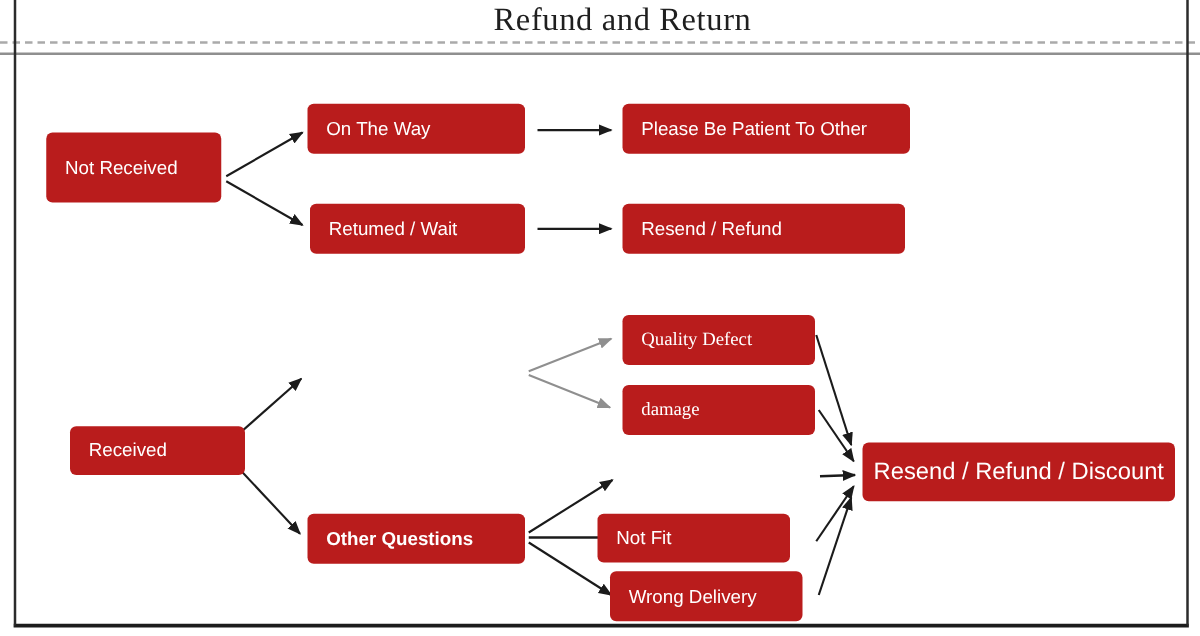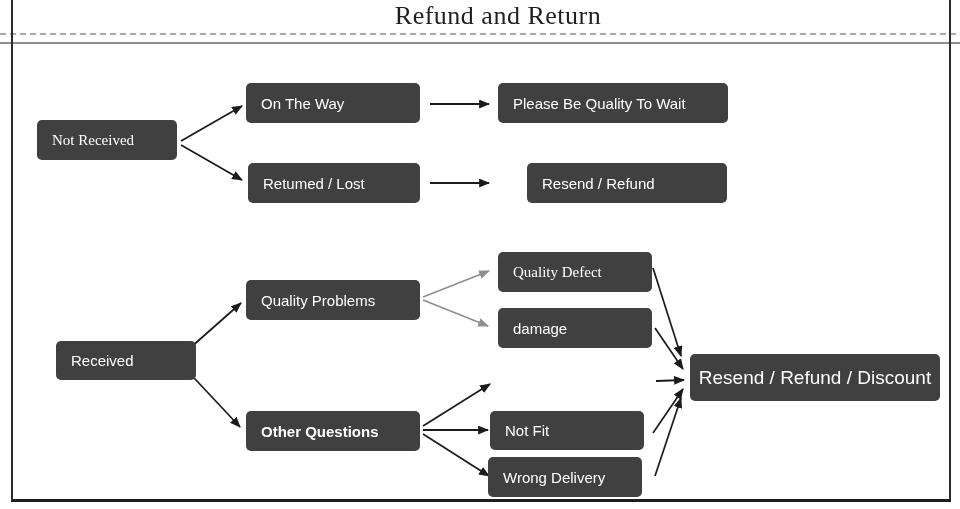--- a/index.html
+++ b/index.html
@@ -45,21 +45,21 @@
     width: 936px;
     height: 499px;
     border-left: 2px solid #2b2b2b;
     border-right: 2px solid #2b2b2b;
     border-bottom: 3px solid #1d1d1d;
     box-sizing: content-box;
     pointer-events: none;
   }
   .node {
     position: absolute;
-    background: #404040;
+    background: #b91c1c;
     border-radius: 5px;
     color: #ffffff;
     font-size: 15px;
     display: flex;
     align-items: center;
     padding-left: 15px;
     box-sizing: border-box;
     white-space: nowrap;
   }
   .node.big {
@@ -107,28 +107,27 @@
     <line x1="423" y1="426" x2="490" y2="384" stroke="#1b1b1b" stroke-width="1.7" marker-end="url(#ah-black)"></line>
     <line x1="423" y1="430" x2="488" y2="430" stroke="#1b1b1b" stroke-width="2" marker-end="url(#ah-black)"></line>
     <line x1="423" y1="434" x2="489" y2="476" stroke="#1b1b1b" stroke-width="1.7" marker-end="url(#ah-black)"></line>
     <line x1="653" y1="268" x2="681" y2="356" stroke="#1b1b1b" stroke-width="1.7" marker-end="url(#ah-black)"></line>
     <line x1="655" y1="328" x2="683" y2="369" stroke="#1b1b1b" stroke-width="1.7" marker-end="url(#ah-black)"></line>
     <line x1="656" y1="381" x2="684" y2="380" stroke="#1b1b1b" stroke-width="2" marker-end="url(#ah-black)"></line>
     <line x1="653" y1="433" x2="683" y2="389" stroke="#1b1b1b" stroke-width="1.7" marker-end="url(#ah-black)"></line>
     <line x1="655" y1="476" x2="681" y2="398" stroke="#1b1b1b" stroke-width="1.7" marker-end="url(#ah-black)"></line>
   </svg>
 
-  <div class="node" style="left:37px; top:120px; width:140px; height:40px;font-family:Liberation Serif, serif;">Not Received</div>
+  <div class="node" style="left:37px; top:106px; width:140px; height:56px;">Not Received</div>
   <div class="node" style="left:246px; top:83px; width:174px; height:40px;">On The Way</div>
-  <div class="node" style="left:498px; top:83px; width:230px; height:40px;">Please Be Quality To Wait</div>
-  <div class="node" style="left:248px; top:163px; width:172px; height:40px;">Retumed / Lost</div>
-  <div class="node" style="left:498px; top:163px; width:200px; height:40px;margin-left:29px;">Resend / Refund</div>
+  <div class="node" style="left:498px; top:83px; width:230px; height:40px;">Please Be Patient To Other</div>
+  <div class="node" style="left:248px; top:163px; width:172px; height:40px;">Retumed / Wait</div>
+  <div class="node" style="left:498px; top:163px; width:226px; height:40px;">Resend / Refund</div>
 
   <div class="node" style="left:37px; top:341px; width:140px; height:39px;margin-left:19px;">Received</div>
-  <div class="node" style="left:246px; top:280px; width:174px; height:40px;">Quality Problems</div>
   <div class="node" style="left:246px; top:411px; width:174px; height:40px;font-weight:bold;">Other Questions</div>
   <div class="node" style="left:498px; top:252px; width:154px; height:40px;font-family:Liberation Serif, serif;">Quality Defect</div>
-  <div class="node" style="left:498px; top:308px; width:154px; height:40px;">damage</div>
-  <div class="node" style="left:490px; top:411px; width:154px; height:39px;">Not Fit</div>
+  <div class="node" style="left:498px; top:308px; width:154px; height:40px;font-family:Liberation Serif, serif;">damage</div>
+  <div class="node" style="left:478px; top:411px; width:154px; height:39px;">Not Fit</div>
   <div class="node" style="left:488px; top:457px; width:154px; height:40px;">Wrong Delivery</div>
   <div class="node big" style="left:690px; top:354px; width:250px; height:47px;">Resend / Refund / Discount</div>
 
 </div>
 
 </body></html>

